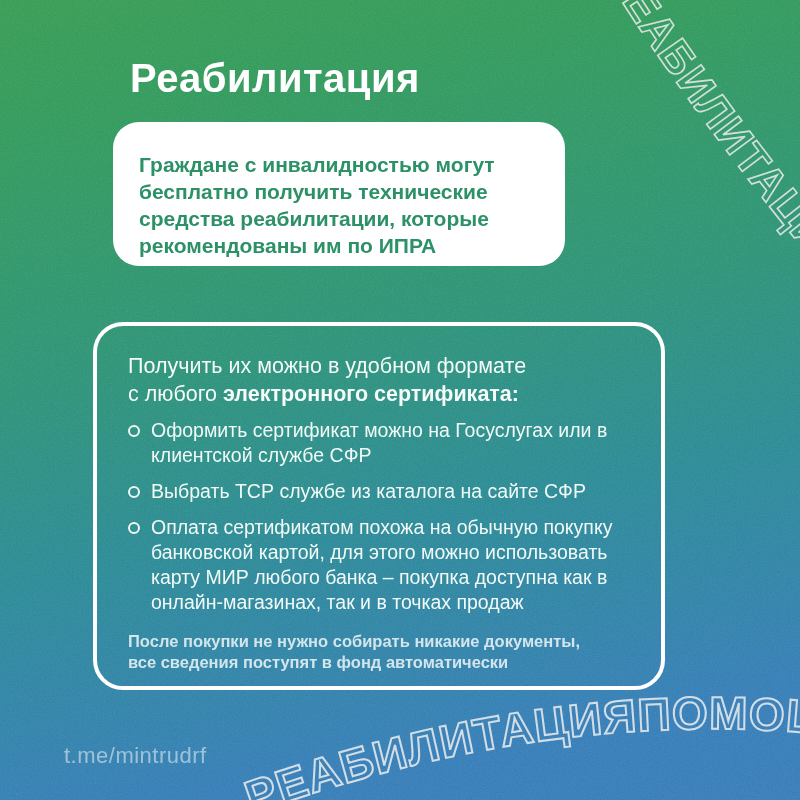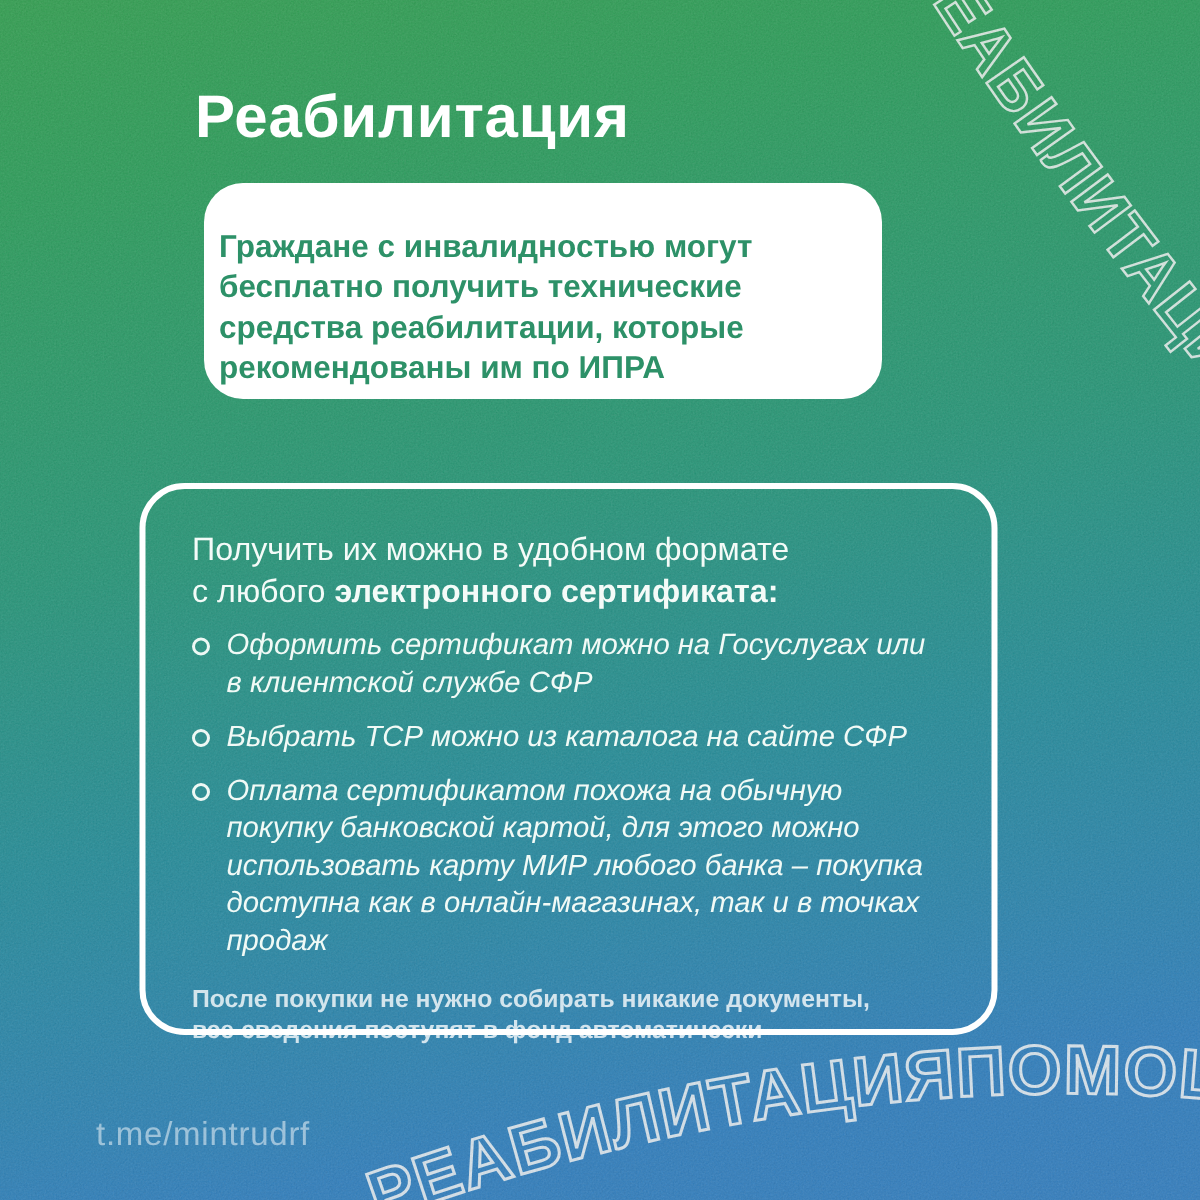--- a/index.html
+++ b/index.html
@@ -16,37 +16,36 @@
   }
   .arc-top-text{font-size:44px;stroke-width:1.6px;letter-spacing:1px;}
   .arc-bottom-text{font-size:46px;stroke-width:2px;letter-spacing:1px;}
   .page-title{
     position:absolute;left:130px;top:56px;margin:0;
     font-size:40px;font-weight:bold;color:#ffffff;letter-spacing:.5px;
   }
   .intro-card{
     position:absolute;left:113px;top:122px;width:452px;height:144px;
     background:#ffffff;border-radius:26px;box-sizing:border-box;
-    padding:29px 17px 0 10px;
-    margin-left:23px;
+    padding:29px 17px 0 26px;
   }
   .intro-card p{
     margin:0;color:#2d9168;font-weight:bold;font-size:21px;line-height:27px;
     max-width:418px;
   }
   .cert-card{
     position:absolute;left:93px;top:322px;width:572px;height:368px;
     box-sizing:border-box;border:4px solid #ffffff;border-radius:30px;
     padding:26px 44px 0 31px;color:#ffffff;
   }
   .cert-heading{margin:0 0 10px 0;font-size:21.5px;line-height:28px;color:#f4fbf8;}
   .cert-heading .line{display:block;}
   .cert-heading b{font-weight:bold;}
   .bullet-list{list-style:none;margin:0;padding:0;}
-  .bullet-item{display:flex;gap:11px;margin:0 0 11px 0;font-style:italic;}
+  .bullet-item{display:flex;gap:11px;margin:0 0 11px 0;}
   .bullet-item:last-child{margin-bottom:16px;}
   .bullet-marker{
     flex:0 0 auto;width:8px;height:8px;margin-top:7px;
     border:2px solid #eef8f4;border-radius:50%;
   }
   .bullet-text{font-size:19.5px;line-height:25px;max-width:470px;color:#f1faf6;}
   .cert-note{
     margin:8px 0 0 0;font-size:16.5px;line-height:21px;
     color:rgba(255,255,255,.78);max-width:460px;font-weight:bold;
   }
@@ -96,21 +95,21 @@
     <span class="line"><span>с любого </span><b>электронного сертификата:</b></span>
   </p>
 
   <ul class="bullet-list">
     <li class="bullet-item">
       <span class="bullet-marker"></span>
       <span class="bullet-text">Оформить сертификат можно на Госуслугах или в клиентской службе СФР</span>
     </li>
     <li class="bullet-item">
       <span class="bullet-marker"></span>
-      <span class="bullet-text">Выбрать ТСР можно из каталога на сайте СФР</span>
+      <span class="bullet-text">Выбрать ТСР службе из каталога на сайте СФР</span>
     </li>
     <li class="bullet-item">
       <span class="bullet-marker"></span>
       <span class="bullet-text">Оплата сертификатом похожа на обычную покупку банковской картой, для этого можно использовать карту МИР любого банка – покупка доступна как в онлайн-магазинах, так и в точках продаж</span>
     </li>
   </ul>
 
   <p class="cert-note">После покупки не нужно собирать никакие документы, все сведения поступят в фонд автоматически</p>
 </div>
 

